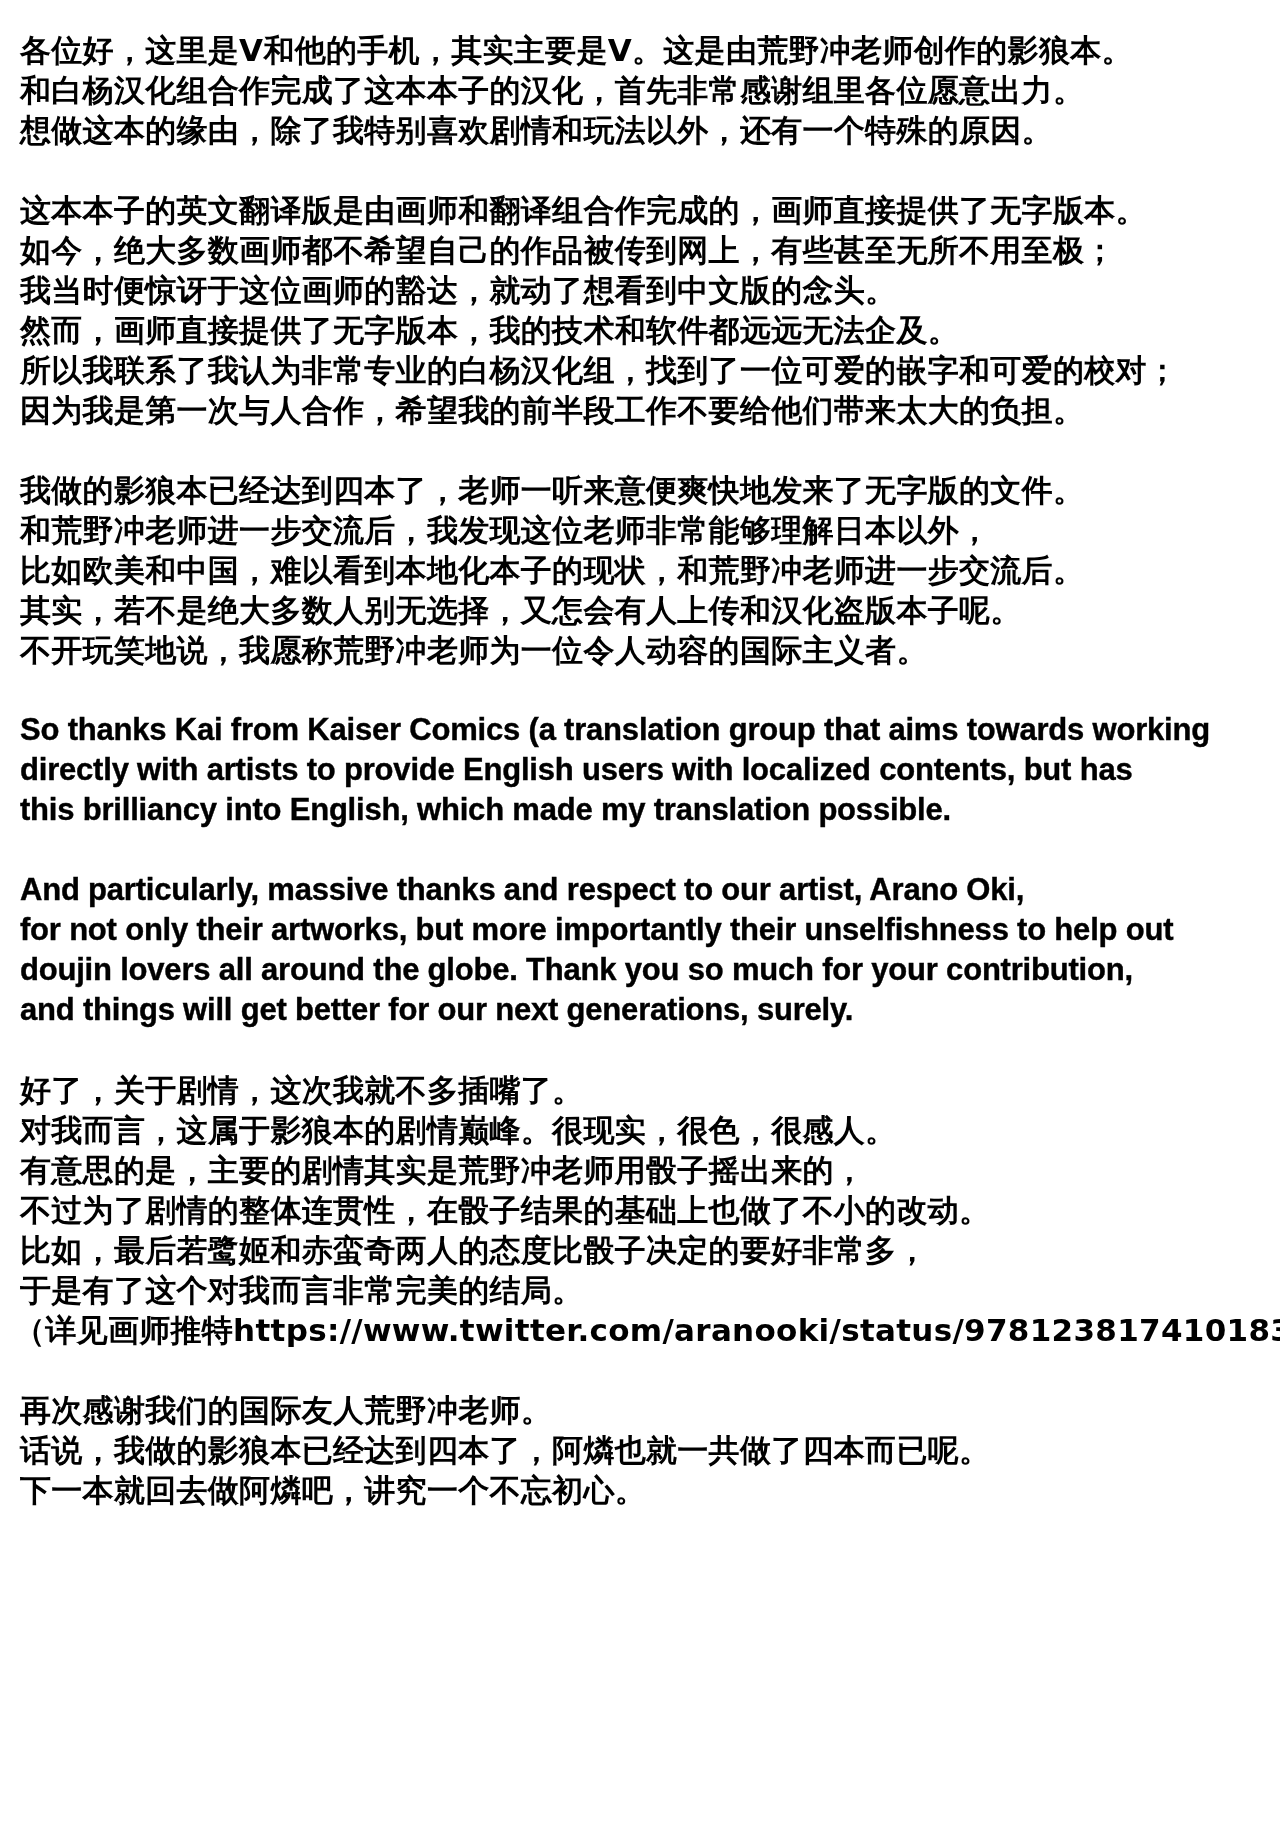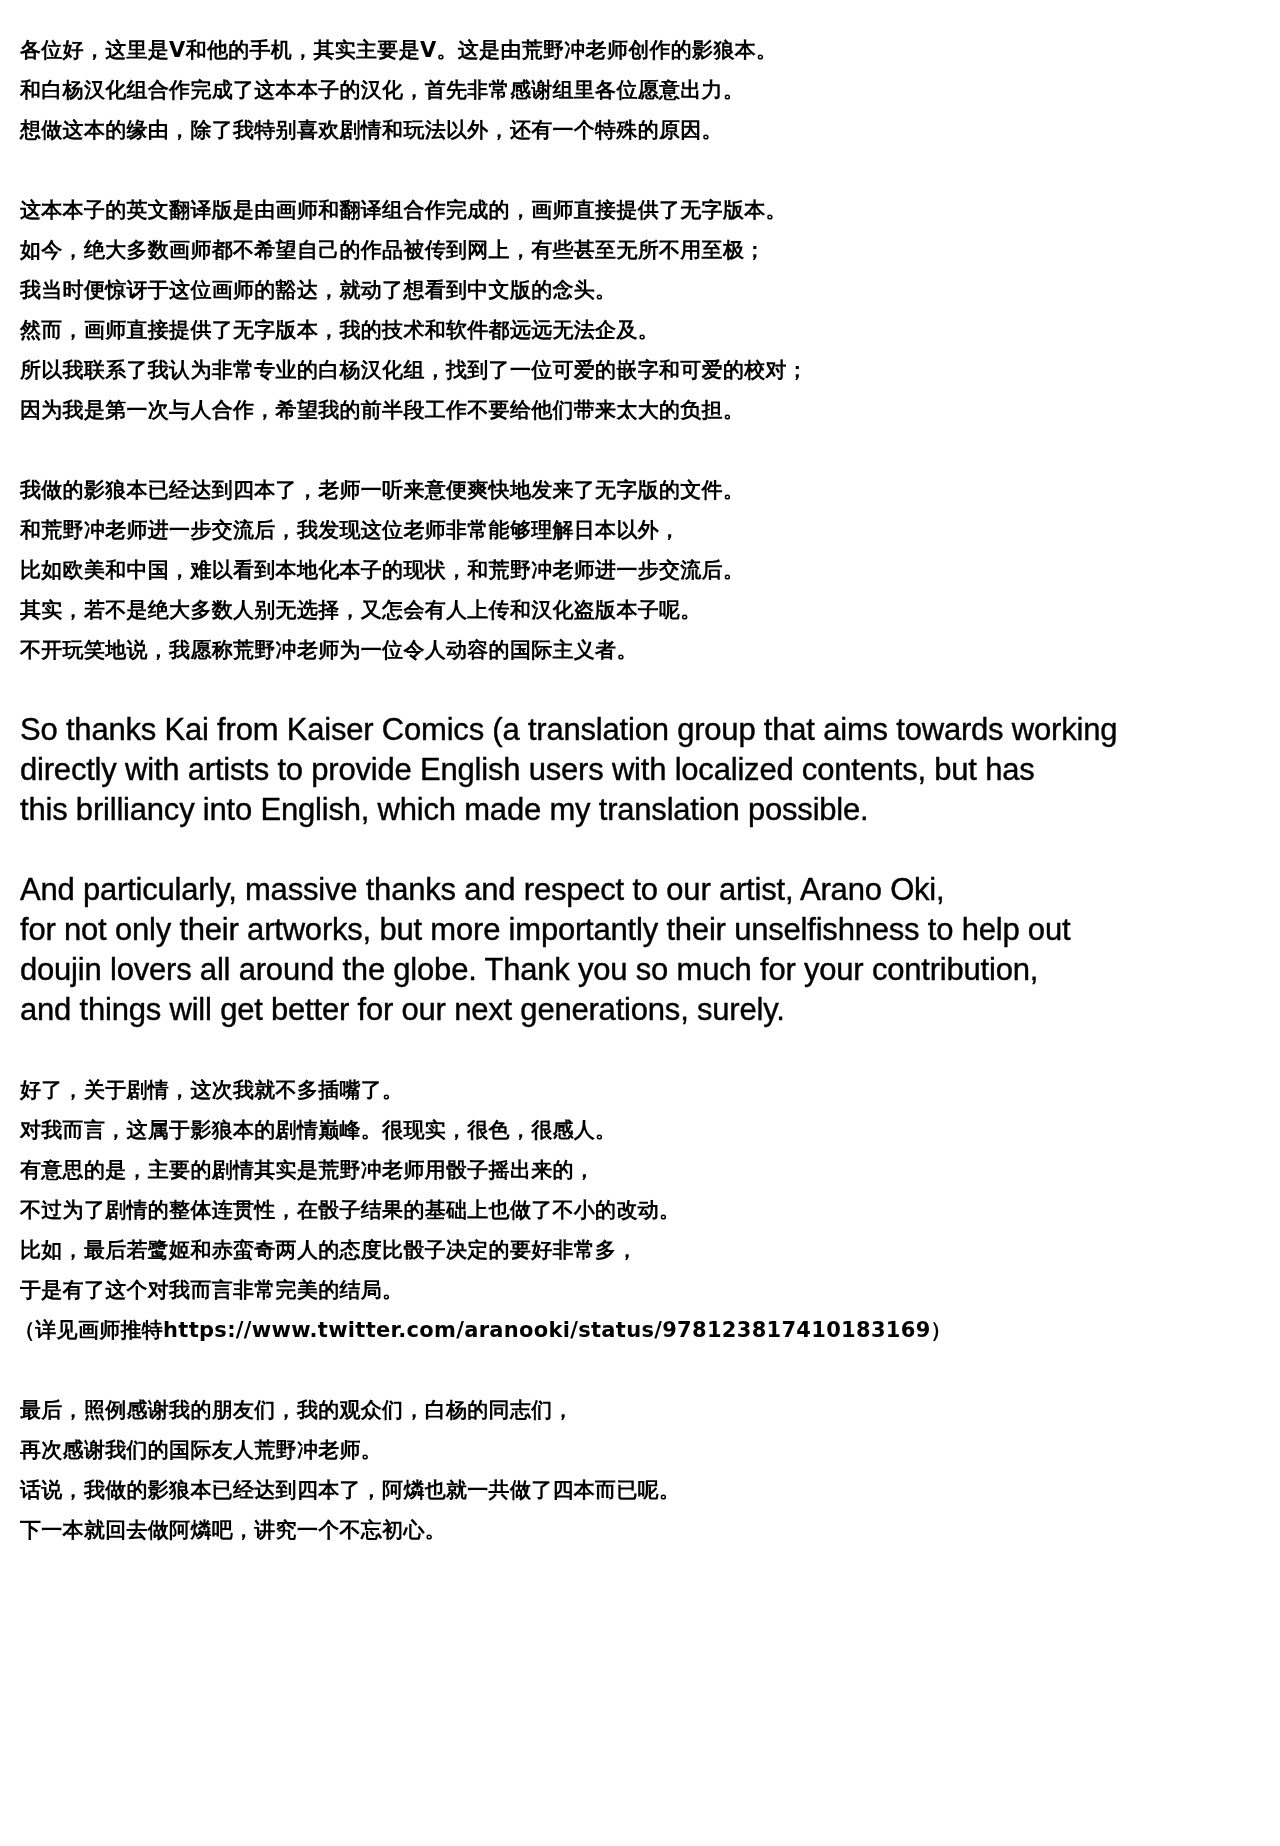--- a/index.html
+++ b/index.html
@@ -22,28 +22,28 @@
   }
   .para {
     margin: 0 0 40px 0;
   }
   .line {
     display: block;
     height: 40px;
     line-height: 40px;
     white-space: nowrap;
     font-family: "DejaVu Sans", "Liberation Sans", sans-serif;
-    font-size: 21px;
+    font-size: 31px;
     font-weight: bold;
     letter-spacing: 0.3px;
   }
   .para.en .line {
     font-family: "Liberation Sans", "DejaVu Sans", sans-serif;
     font-size: 31px;
-    font-weight: normal;
+    font-weight: bold;
     letter-spacing: -0.2px;
     -webkit-text-stroke: 0.4px #000;
   }
   .line.url {
     margin-left: -6px;
   }
 </style>
 </head>
 <body>
 
@@ -89,19 +89,18 @@
     <span class="line">好了，关于剧情，这次我就不多插嘴了。</span>
     <span class="line">对我而言，这属于影狼本的剧情巅峰。很现实，很色，很感人。</span>
     <span class="line">有意思的是，主要的剧情其实是荒野冲老师用骰子摇出来的，</span>
     <span class="line">不过为了剧情的整体连贯性，在骰子结果的基础上也做了不小的改动。</span>
     <span class="line">比如，最后若鹭姬和赤蛮奇两人的态度比骰子决定的要好非常多，</span>
     <span class="line">于是有了这个对我而言非常完美的结局。</span>
     <span class="line url">（详见画师推特https://www.twitter.com/aranooki/status/978123817410183169）</span>
   </div>
 
   <div class="para zh">
-    <span class="line">最后，照例感谢我的朋友们，我的观众们，白杨的同志们，</span>
     <span class="line">再次感谢我们的国际友人荒野冲老师。</span>
     <span class="line">话说，我做的影狼本已经达到四本了，阿燐也就一共做了四本而已呢。</span>
     <span class="line">下一本就回去做阿燐吧，讲究一个不忘初心。</span>
   </div>
 
 </div>
 
 </body></html>

